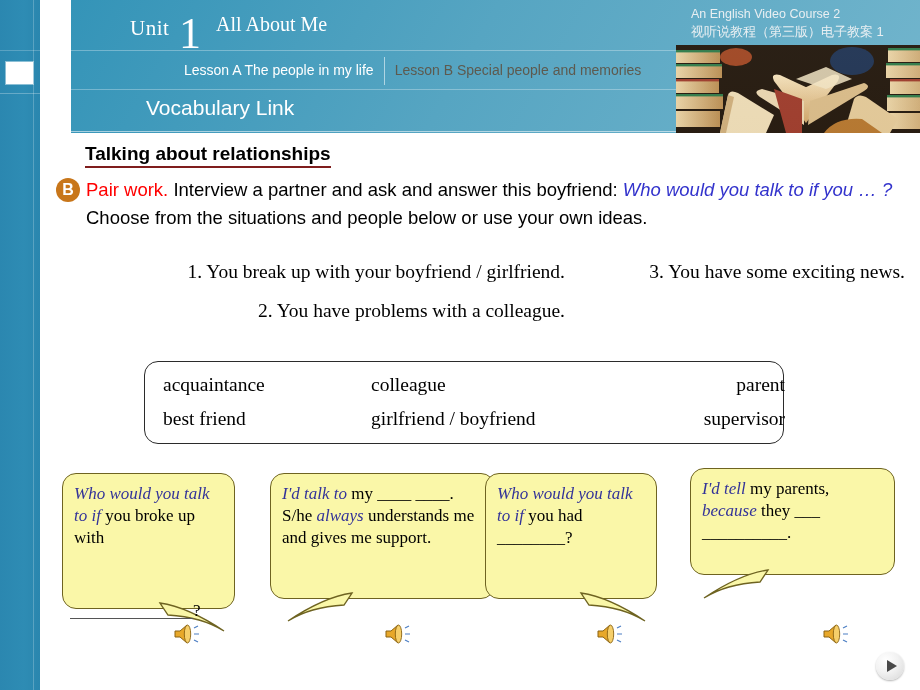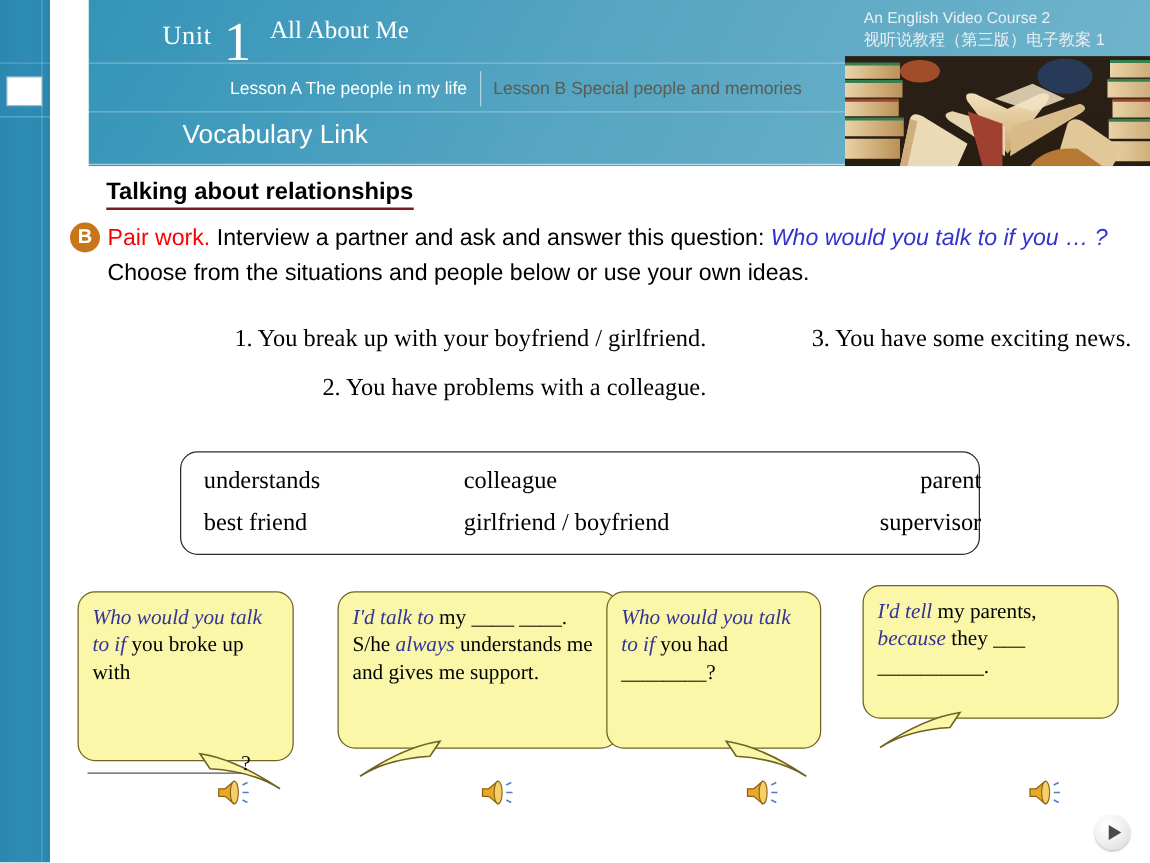--- a/index.html
+++ b/index.html
@@ -366,21 +366,21 @@
   </div>
 </div>
 
 <div id="main">
 
   <div id="section-title">Talking about relationships</div>
 
   <div id="badge-b">B</div>
 
   <div id="instruction">
-    <span class="red">Pair work.</span><span> Interview a partner and ask and answer this question: </span><span class="blue-it">Who would you talk to if you … ?</span><span> Choose from the situations and people below or use your own ideas.</span>
+    <span class="red">Pair work.</span><span> Interview a partner and ask and answer this boyfriend: </span><span class="blue-it">Who would you talk to if you … ?</span><span> Choose from the situations and people below or use your own ideas.</span>
   </div>
 
   <div id="situations">
     <div class="sit-row">
       <div class="sit-col-a">
         <span>1.</span>
         <span>You break up with your boyfriend / girlfriend.</span>
       </div>
       <div class="sit-col-b">
         <span>3.</span>
@@ -390,21 +390,21 @@
     <div class="sit-row">
       <div class="sit-col-a">
         <span>2.</span>
         <span>You have problems with a colleague.</span>
       </div>
     </div>
   </div>
 
   <div id="word-box">
     <div class="wb-row r1">
-      <div class="wb-c1">understands</div>
+      <div class="wb-c1">acquaintance</div>
       <div class="wb-c2">colleague</div>
       <div class="wb-c3">parent</div>
     </div>
     <div class="wb-row r2">
       <div class="wb-c1">best friend</div>
       <div class="wb-c2">girlfriend / boyfriend</div>
       <div class="wb-c3">supervisor</div>
     </div>
   </div>
 

